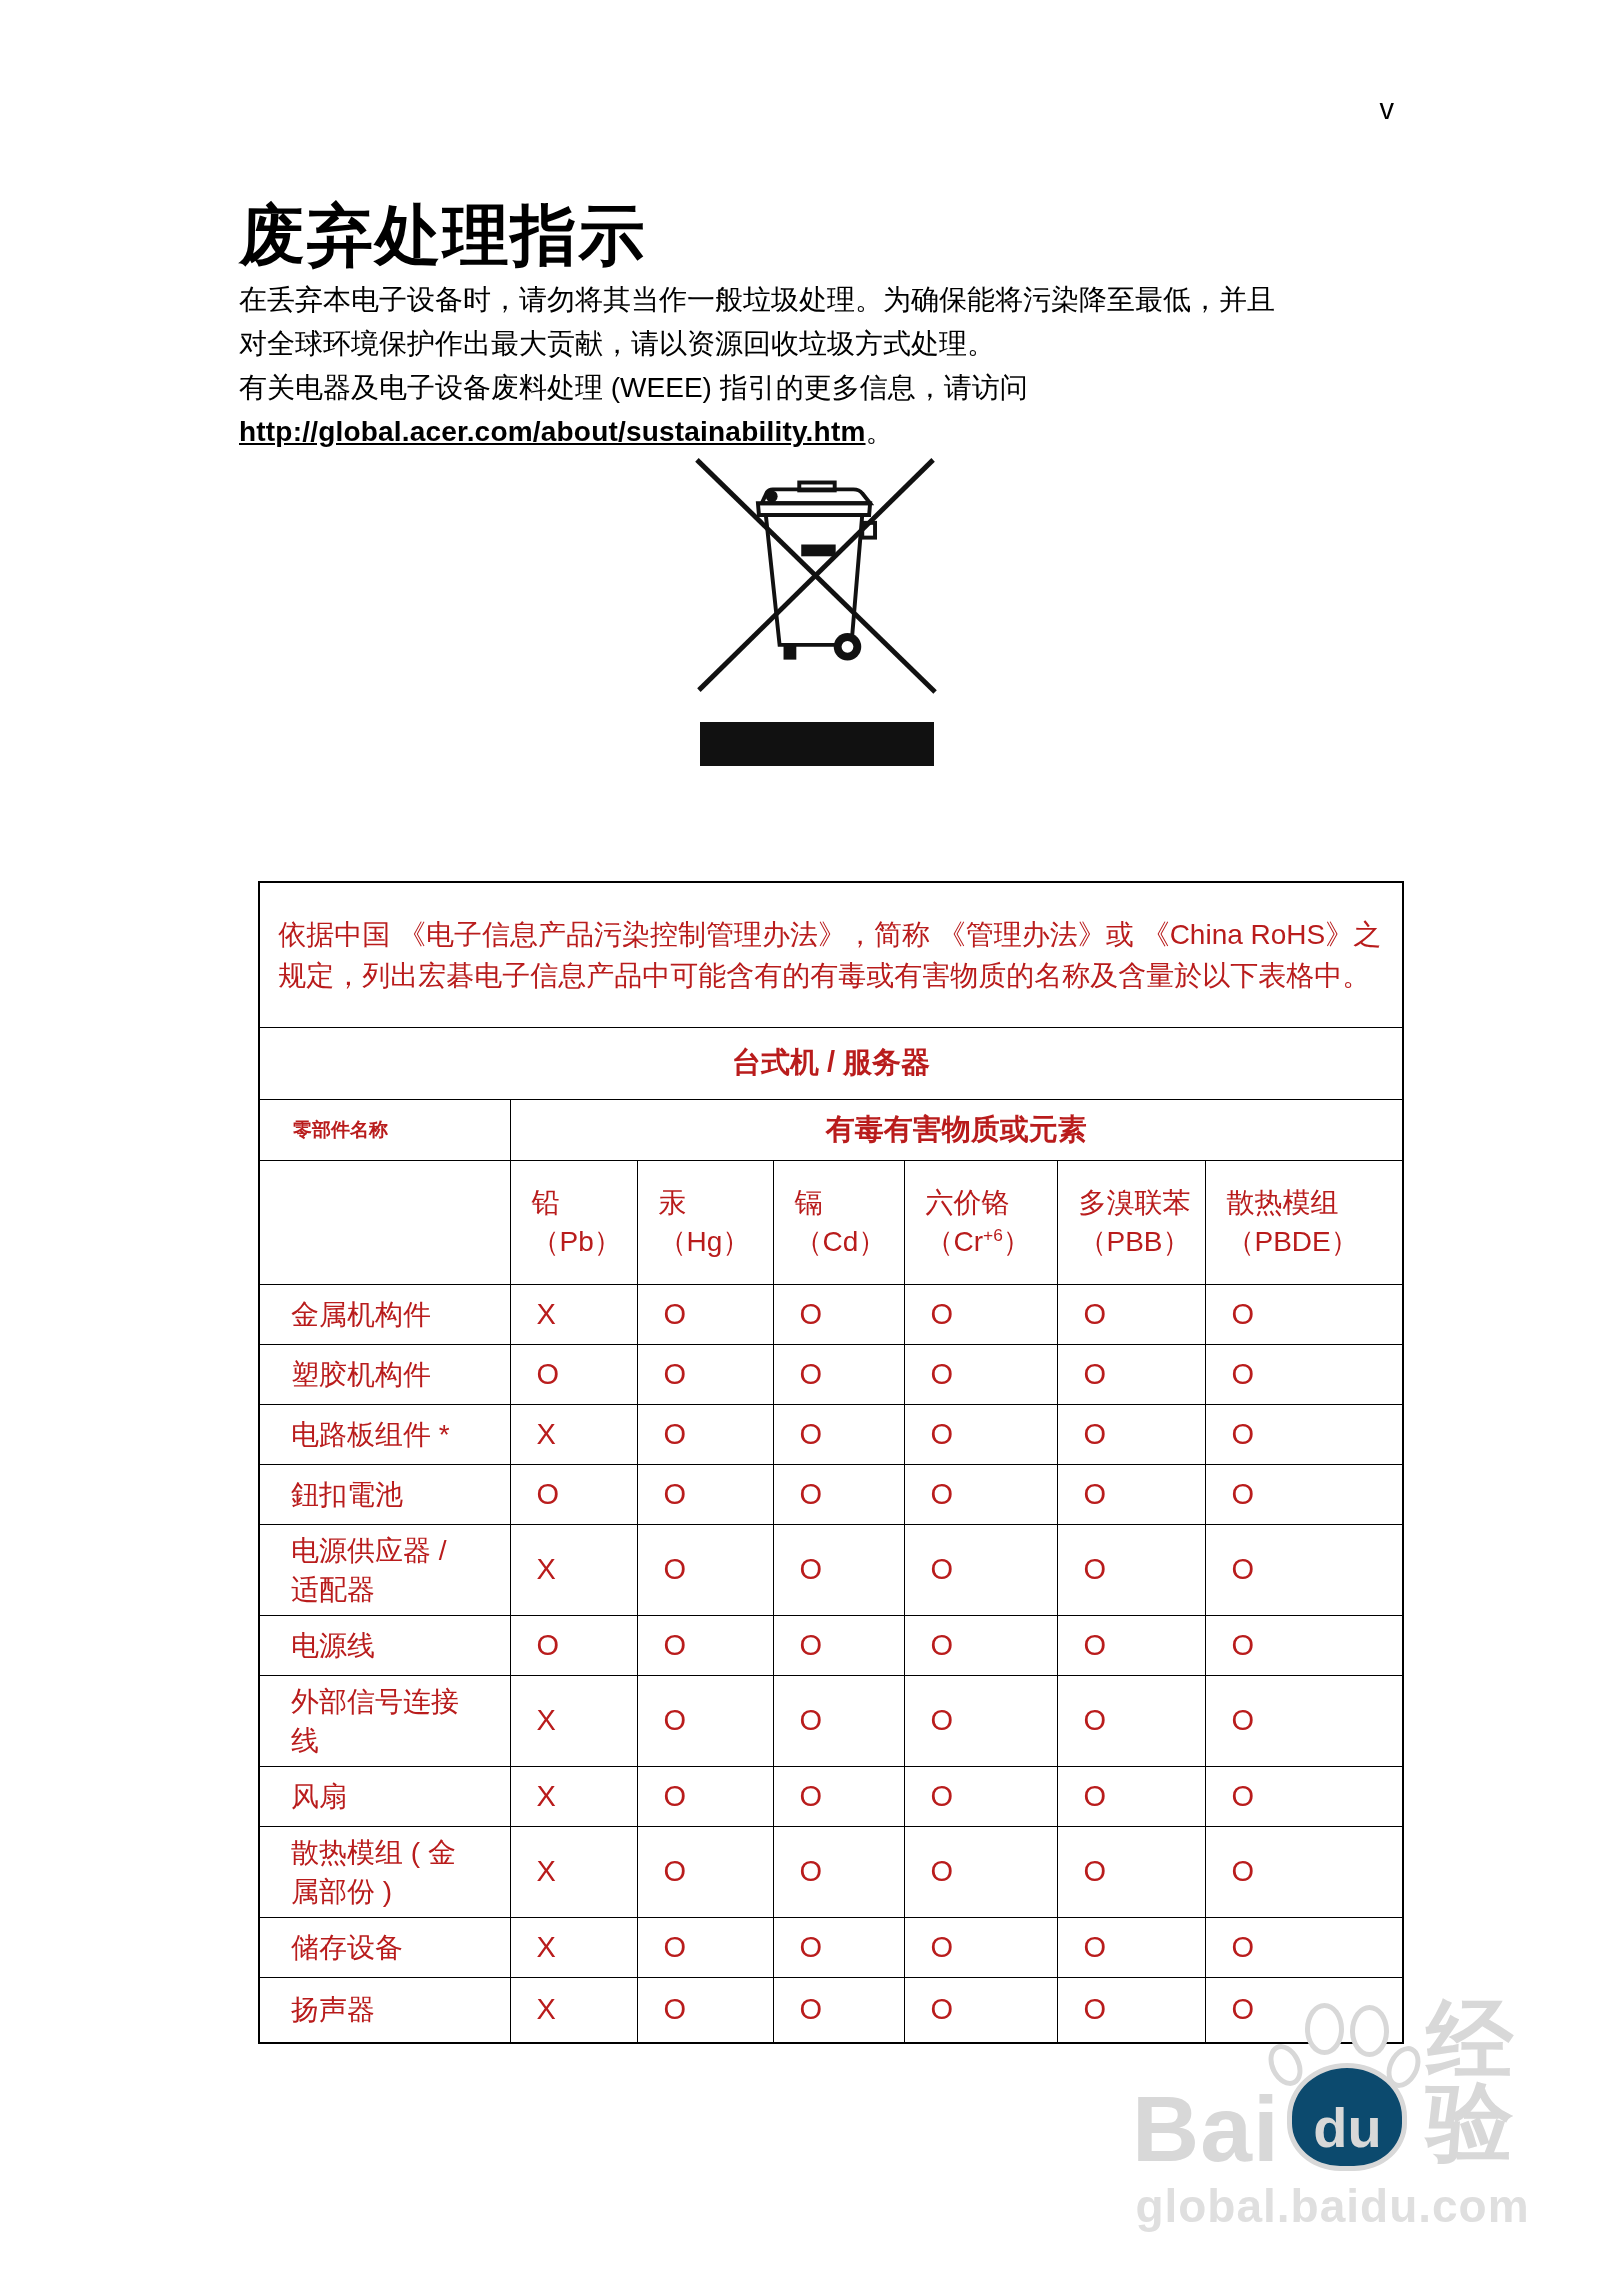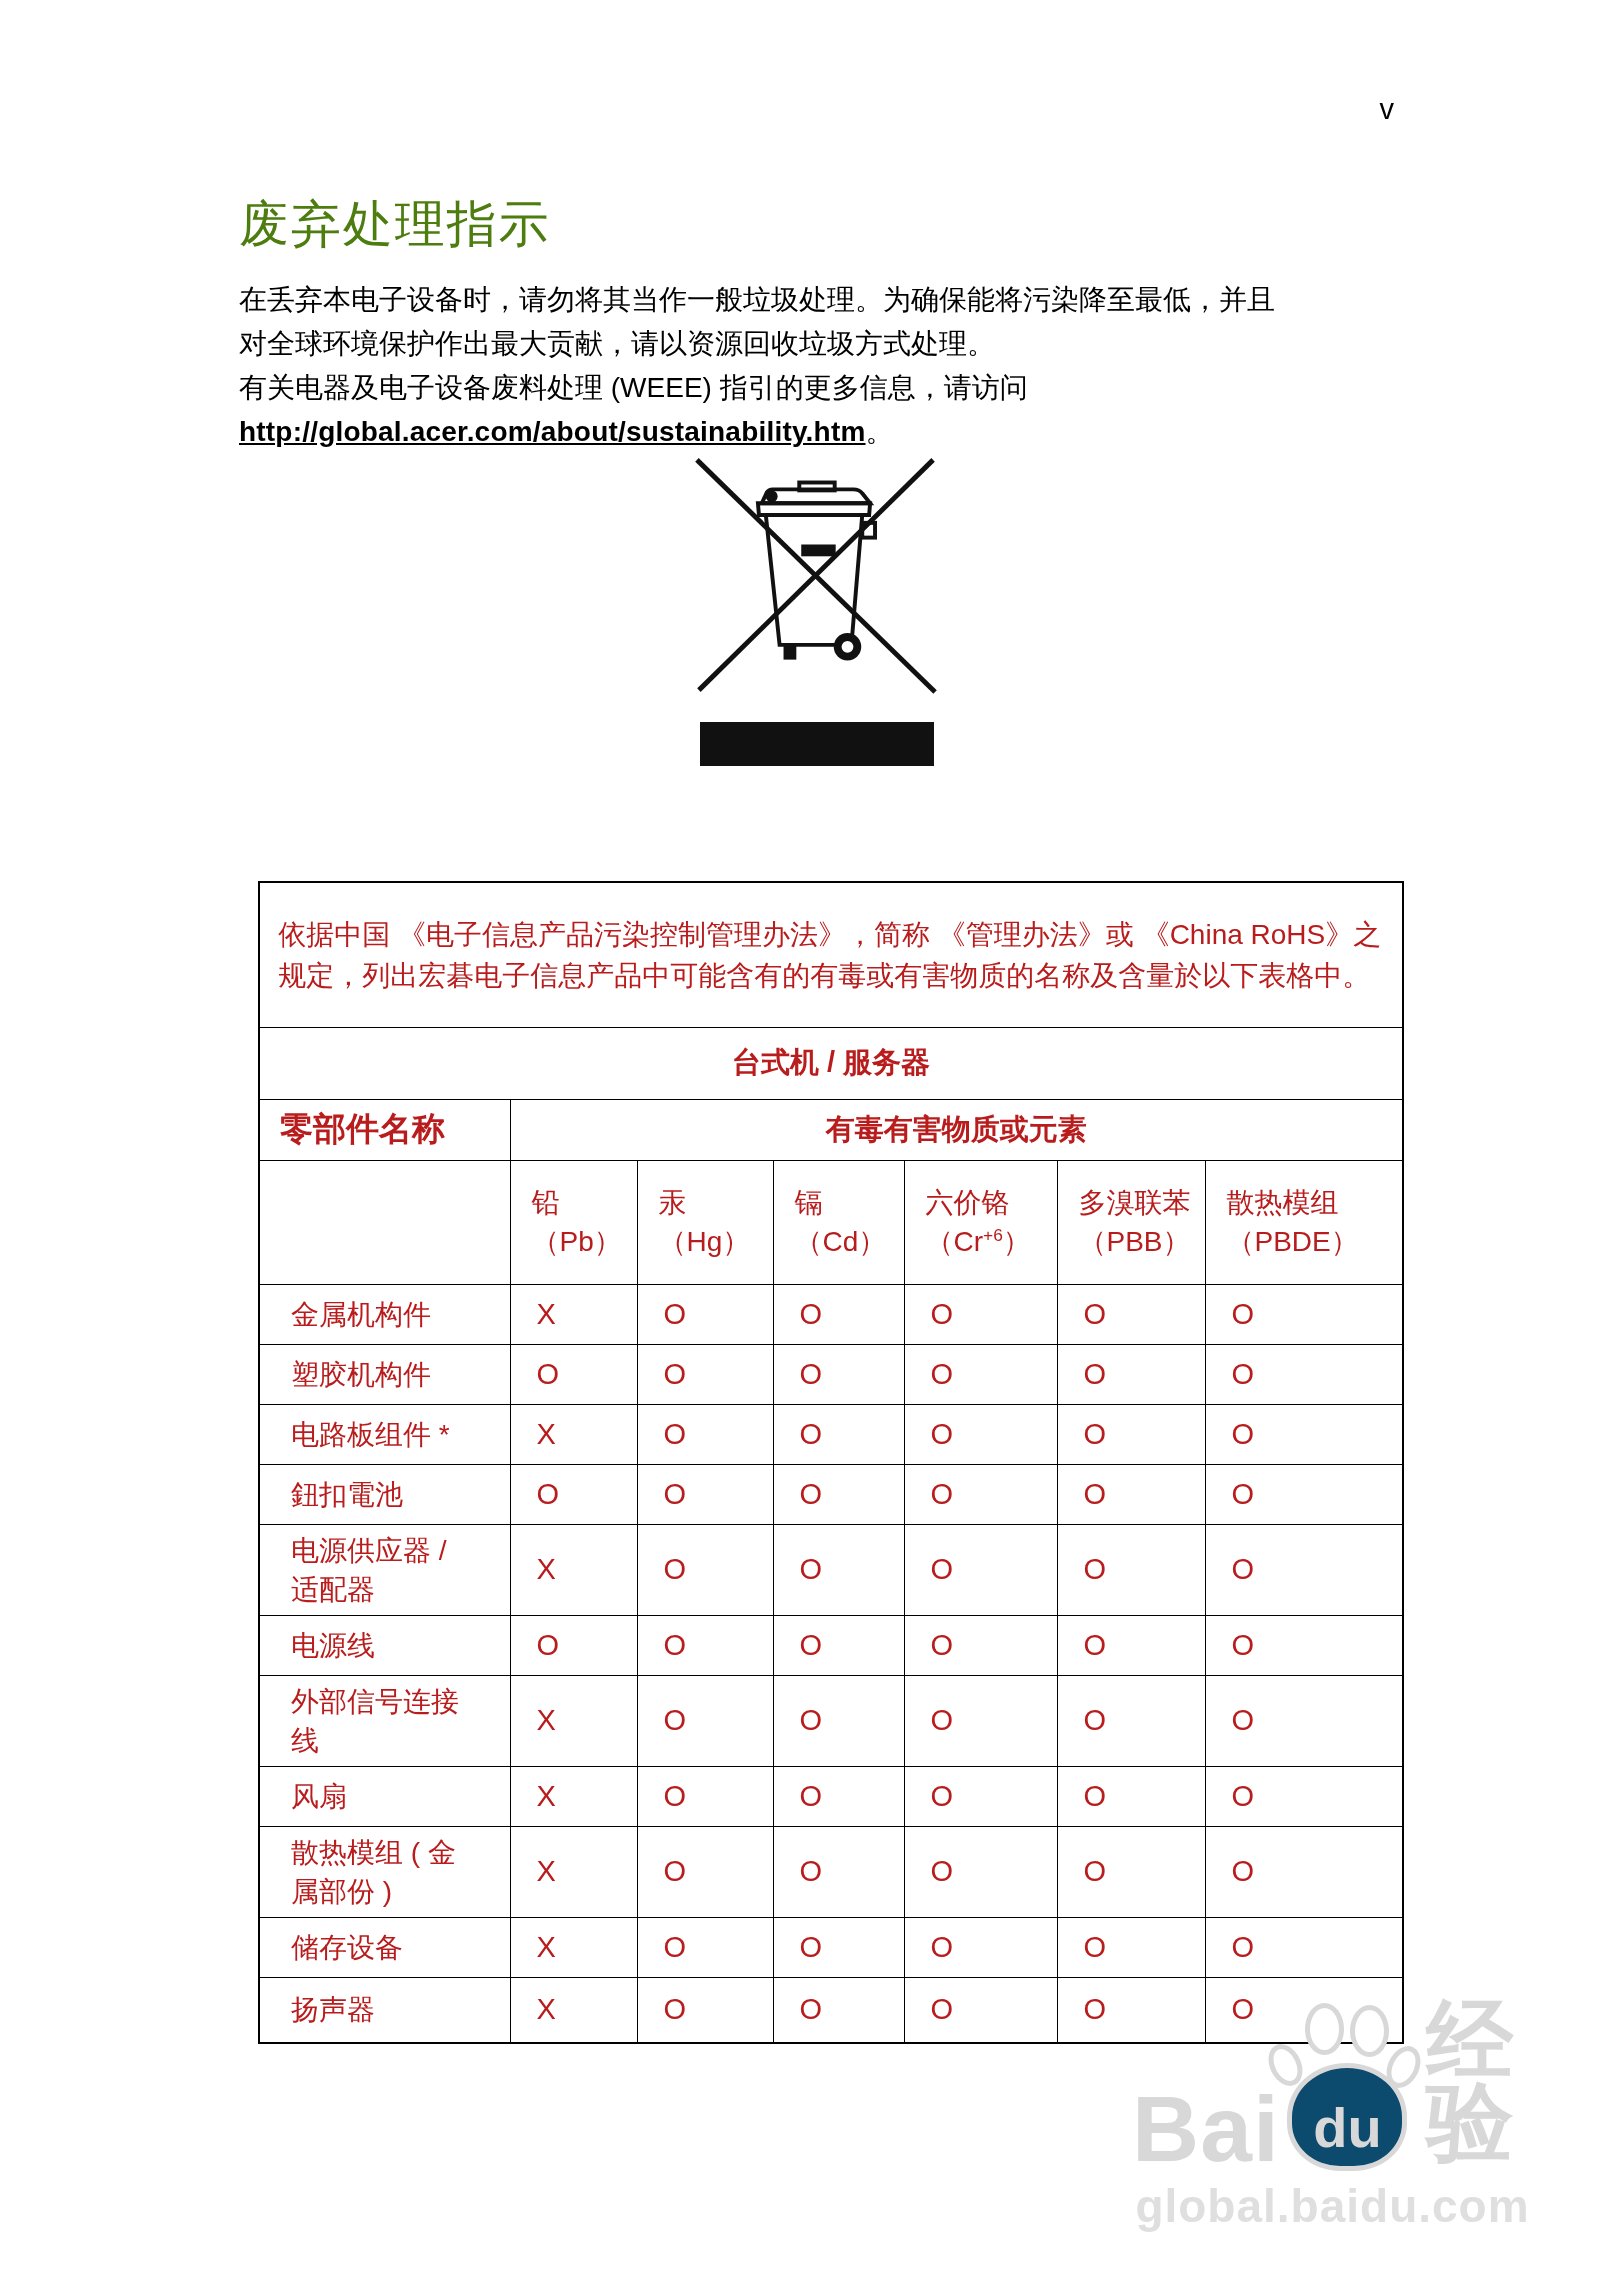--- a/index.html
+++ b/index.html
@@ -10,21 +10,21 @@
     font-family:"Liberation Sans",sans-serif;
     color:#000;
     overflow:hidden;
   }
   .page-number{
     position:absolute;top:92px;right:205px;
     font-size:29px;line-height:1.2;color:#000;
   }
   .doc-title{
     position:absolute;left:239px;top:191px;
-    font-size:50px;font-weight:400;letter-spacing:1.9px;color:#4d7c0f;
+    font-size:66px;font-weight:700;letter-spacing:1.9px;color:#000000;
   }
   .body-block{
     position:absolute;left:239px;top:278px;width:1159px;
     font-size:28px;line-height:44px;color:#000;
   }
   .body-line{white-space:nowrap;}
   .link-line{white-space:nowrap;}
   .weee-link{
     font-weight:bold;text-decoration:underline;color:#000;
     letter-spacing:0.2px;
@@ -47,21 +47,21 @@
   }
   table.rohs{border:2.9px solid #000;}
   td.intro-cell{
     height:145px;padding:7.7px 19.3px 7.7px 18.3px;
     line-height:41px;text-align:left;
   }
   td.category-cell{
     height:72px;text-align:center;font-weight:bold;font-size:29px;
   }
   td.part-hdr{
-    height:61px;padding-left:20px;font-weight:bold;font-size:33px;
+    height:61px;padding-left:33px;font-weight:bold;font-size:19px;
   }
   td.subs-hdr{
     height:61px;text-align:center;font-weight:bold;font-size:29px;
   }
   td.sub-cell{
     height:124px;padding-left:21px;padding-right:5.8px;
     line-height:39px;vertical-align:middle;
   }
   td.sub-cell sup{font-size:0.62em;vertical-align:super;line-height:0;}
   td.part-cell{

